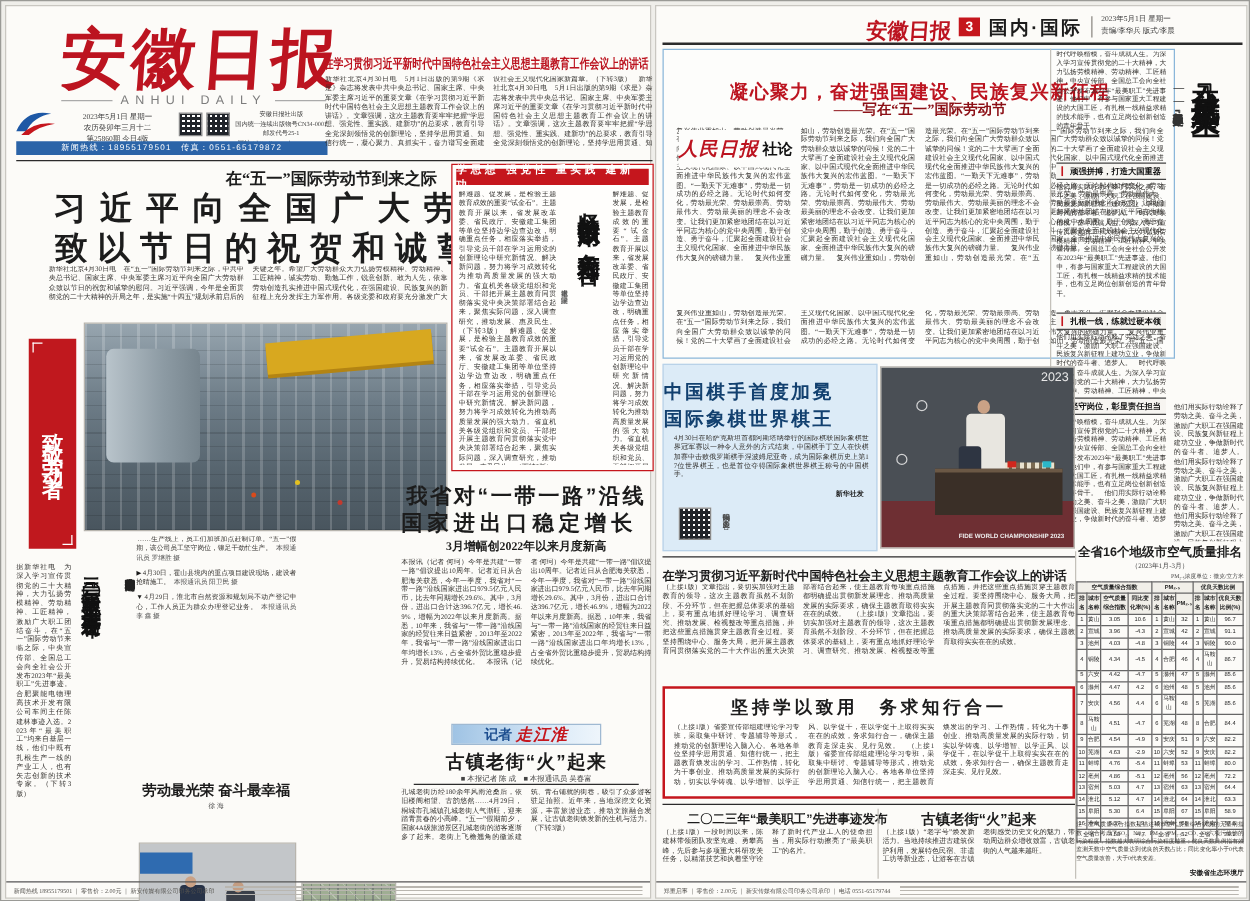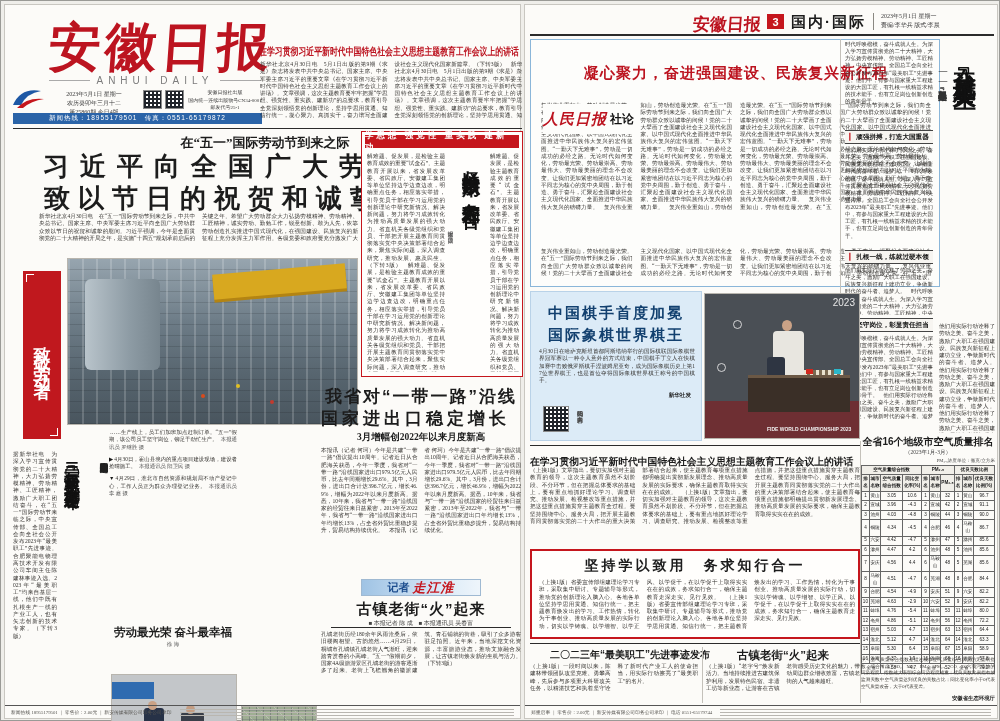--- a/index.html
+++ b/index.html
@@ -72,21 +72,21 @@
   
   #edit-box{border:1.5px solid #8ab6d9;background:#fdfdfb}
   #edit-logo .lp{color:#bc1420;font-weight:bold;font-size:15px;font-style:italic;letter-spacing:1px}
   #edit-logo .lt{color:#111;font-weight:bold;font-size:12px;margin-left:3px}
   
   .zp{font-size:5.4px;line-height:1.32;text-align:justify;color:#33312e;overflow:hidden;word-break:break-all}
   .zsub{font-size:6.6px;font-weight:bold;color:#101010;text-align:center;border-top:1px solid #444;border-bottom:1px solid #444;padding:1.5px 0;margin:3px 0;background:#f7f5f1}
   .zsub::before{content:"▎";color:#c5161d;margin-right:2px}
   
   #chess-panel{background:#dcebf7;border:0.5px solid #b9d2e8}
-  #chess-panel .ch{color:#12406f;font-weight:bold;font-size:15px;letter-spacing:2px;text-align:center;font-family:"Liberation Sans",sans-serif}
+  #chess-panel .ch{color:#12406f;font-weight:bold;font-size:15px;letter-spacing:2px;text-align:left;font-family:"Liberation Sans",sans-serif}
   
   #cont-box{border:2px solid #c5161d;background:#fffefc}
   
   #air-table{border-collapse:collapse;width:134px;font-size:4.6px;font-family:"Liberation Sans",sans-serif;color:#222}
   #air-table th,#air-table td{border:0.5px solid #666;text-align:center;padding:0.8px 0;line-height:1.5}
   #air-table th{background:#f1efe9;font-weight:bold}
   .tnote{font-size:4.6px;line-height:1.45;text-align:justify;color:#3c3a36;word-break:break-all}
   .tsign{font-size:5.4px;font-weight:bold;text-align:right;color:#222}
   
   .footer{border-top:1px solid #555;font-size:4.8px;color:#55534f;display:flex;align-items:center;gap:8px;padding:2px 6px;overflow:hidden;white-space:nowrap}
@@ -210,20 +210,21 @@
     <div class="abs" id="r-section" style="left:266px;top:8px">国内·国际</div>
     <div class="abs thinrule" style="left:348px;top:8px;width:1px;height:17px"></div>
     <div class="abs mini" style="left:356px;top:7px;width:112px">
       <div>2023年5月1日 星期一</div>
       <div>责编/李华兵 版式/李晨</div>
     </div>
     <div class="abs rule" style="left:5px;top:29px;width:464px;height:1.5px"></div>
 
     <div class="abs" id="edit-box" style="left:5px;top:34px;width:410px;height:248px">
       <div class="red kicker hd-sans" style="position:absolute;left:8px;top:24px;width:394px;font-size:15px;letter-spacing:1px">凝心聚力，奋进强国建设、民族复兴新征程</div>
+      <div class="kicker" style="position:absolute;left:8px;top:40px;width:394px;font-size:11.5px;color:#8c1016">——写在“五一”国际劳动节</div>
       <div id="edit-logo" class="abs" style="left:12px;top:64px;width:92px;height:30px;background:#fdfdfb;z-index:2;display:flex;align-items:center">
         <span class="lp">人民日报</span>
         <span class="lt">社论</span>
       </div>
       <div class="bodytxt c4" style="position:absolute;left:10px;top:62px;width:390px;height:178px">复兴伟业重如山，劳动创造最光荣。在“五一”国际劳动节到来之际，我们向全国广大劳动群众致以诚挚的问候！党的二十大擘画了全面建设社会主义现代化国家、以中国式现代化全面推进中华民族伟大复兴的宏伟蓝图。“一勤天下无难事”，劳动是一切成功的必经之路。无论时代如何变化，劳动最光荣、劳动最崇高、劳动最伟大、劳动最美丽的理念不会改变。让我们更加紧密地团结在以习近平同志为核心的党中央周围，勤于创造、勇于奋斗，汇聚起全面建设社会主义现代化国家、全面推进中华民族伟大复兴的磅礴力量。　复兴伟业重如山，劳动创造最光荣。在“五一”国际劳动节到来之际，我们向全国广大劳动群众致以诚挚的问候！党的二十大擘画了全面建设社会主义现代化国家、以中国式现代化全面推进中华民族伟大复兴的宏伟蓝图。“一勤天下无难事”，劳动是一切成功的必经之路。无论时代如何变化，劳动最光荣、劳动最崇高、劳动最伟大、劳动最美丽的理念不会改变。让我们更加紧密地团结在以习近平同志为核心的党中央周围，勤于创造、勇于奋斗，汇聚起全面建设社会主义现代化国家、全面推进中华民族伟大复兴的磅礴力量。　复兴伟业重如山，劳动创造最光荣。在“五一”国际劳动节到来之际，我们向全国广大劳动群众致以诚挚的问候！党的二十大擘画了全面建设社会主义现代化国家、以中国式现代化全面推进中华民族伟大复兴的宏伟蓝图。“一勤天下无难事”，劳动是一切成功的必经之路。无论时代如何变化，劳动最光荣、劳动最崇高、劳动最伟大、劳动最美丽的理念不会改变。让我们更加紧密地团结在以习近平同志为核心的党中央周围，勤于创造、勇于奋斗，汇聚起全面建设社会主义现代化国家、全面推进中华民族伟大复兴的磅礴力量。　复兴伟业重如山，劳动创造最光荣。在“五一”国际劳动节到来之际，我们向全国广大劳动群众致以诚挚的问候！党的二十大擘画了全面建设社会主义现代化国家、以中国式现代化全面推进中华民族伟大复兴的宏伟蓝图。“一勤天下无难事”，劳动是一切成功的必经之路。无论时代如何变化，劳动最光荣、劳动最崇高、劳动最伟大、劳动最美丽的理念不会改变。让我们更加紧密地团结在以习近平同志为核心的党中央周围，勤于创造、勇于奋斗，汇聚起全面建设社会主义现代化国家、全面推进中华民族伟大复兴的磅礴力量。</div>
       <div class="bodytxt c4" style="position:absolute;left:10px;top:208px;width:390px;height:32px">复兴伟业重如山，劳动创造最光荣。在“五一”国际劳动节到来之际，我们向全国广大劳动群众致以诚挚的问候！党的二十大擘画了全面建设社会主义现代化国家、以中国式现代化全面推进中华民族伟大复兴的宏伟蓝图。“一勤天下无难事”，劳动是一切成功的必经之路。无论时代如何变化，劳动最光荣、劳动最崇高、劳动最伟大、劳动最美丽的理念不会改变。让我们更加紧密地团结在以习近平同志为核心的党中央周围，勤于创造、勇于奋斗，汇聚起全面建设社会主义现代化国家、全面推进中华民族伟大复兴的磅礴力量。　复兴伟业重如山，劳动创造最光荣。在“五一”国际劳动节到来之际，我们向全国广大劳动群众致以诚挚的问候！党的二十大擘画了全面建设社会主义现代化国家、以中国式现代化全面推进中华民族伟大复兴的宏伟蓝图。“一勤天下无难事”，劳动是一切成功的必经之路。无论时代如何变化，劳动最光荣、劳动最崇高、劳动最伟大、劳动最美丽的理念不会改变。让我们更加紧密地团结在以习近平同志为核心的党中央周围，勤于创造、勇于奋斗，汇聚起全面建设社会主义现代化国家、全面推进中华民族伟大复兴的磅礴力量。</div>
     </div>
 
     <div class="colrule" style="left:315px;top:34px;height:396px"></div>
     <div id="zuimei-col" class="abs" style="left:320px;top:36px;width:88px;height:392px;overflow:hidden">

